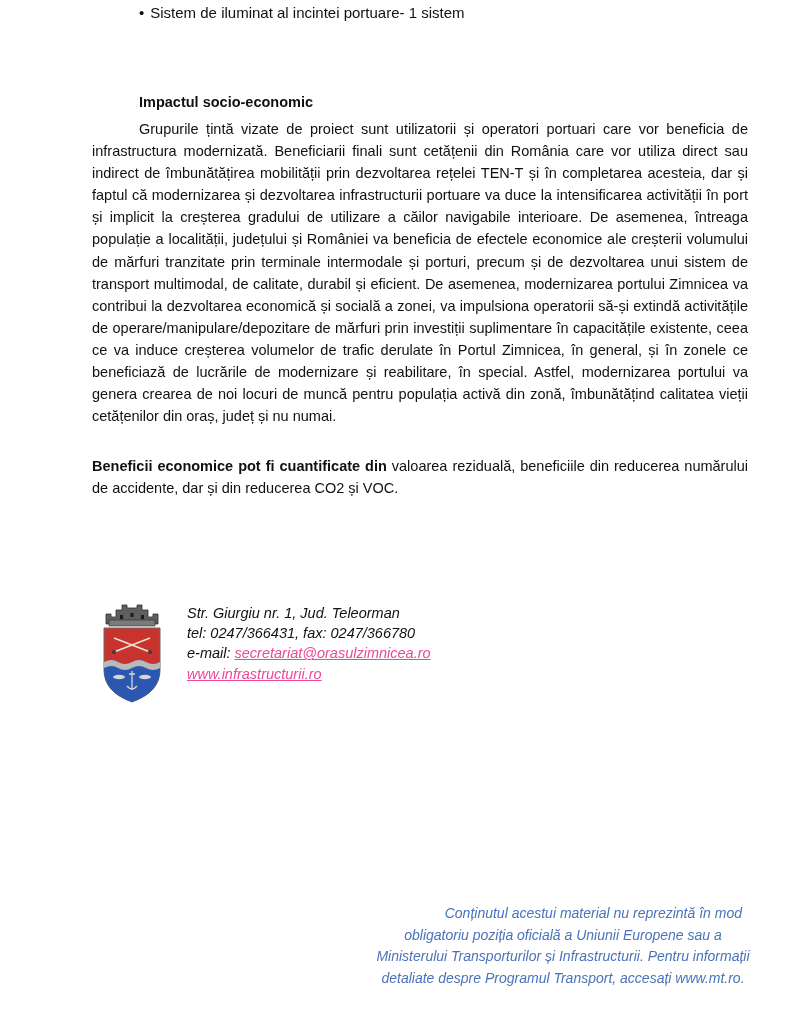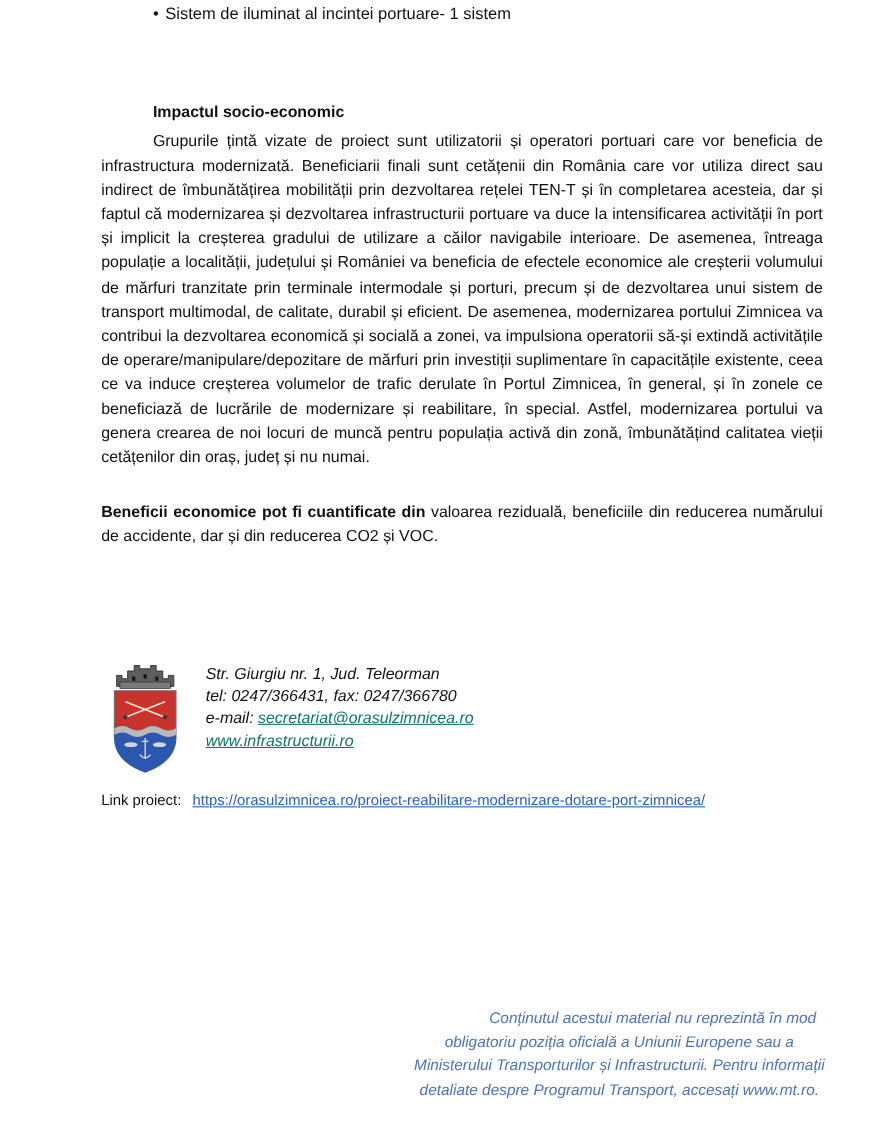--- a/index.html
+++ b/index.html
@@ -86,21 +86,21 @@
       left: 187px;
       top: 603px;
       font-size: 14.5px;
       font-style: italic;
       line-height: 20.2px;
     }
     .contact-block .org {
       font-weight: bold;
     }
     .contact-block a {
-      color: #0f766e;
+      color: #ec4899;
       text-decoration: underline;
     }
     .link-line {
       position: absolute;
       left: 92px;
       top: 718px;
       font-size: 13.5px;
       line-height: 20px;
     }
     .link-line .label {
@@ -114,21 +114,20 @@
     .disclaimer {
       position: absolute;
       left: 370px;
       top: 903px;
       width: 386px;
       font-size: 14px;
       font-style: italic;
       color: #4a73b9;
       line-height: 21.5px;
       text-align: center;
-      margin-top: 12px;
     }
     .disclaimer .first {
       display: block;
       text-align: right;
       padding-right: 14px;
     }
   </style>
 </head>
 <body>
 
@@ -175,22 +174,19 @@
     </g>
   </svg>
 
   <div class="contact-block">
     <div>Str. Giurgiu nr. 1, Jud. Teleorman</div>
     <div>tel: 0247/366431, fax: 0247/366780</div>
     <div><span>e-mail: </span><a>secretariat@orasulzimnicea.ro</a></div>
     <div><a>www.infrastructurii.ro</a></div>
   </div>
 
-  <div class="link-line">
-    <span class="label">Link proiect:</span><a>https://orasulzimnicea.ro/proiect-reabilitare-modernizare-dotare-port-zimnicea/</a>
-  </div>
 
   <div class="disclaimer">
     <span class="first">Conținutul acestui material nu reprezintă în mod</span>
     <span>obligatoriu poziția oficială a Uniunii Europene sau a Ministerului Transporturilor și Infrastructurii. Pentru informații detaliate despre Programul Transport, accesați www.mt.ro.</span>
   </div>
 
 </div>
 
 </body></html>

